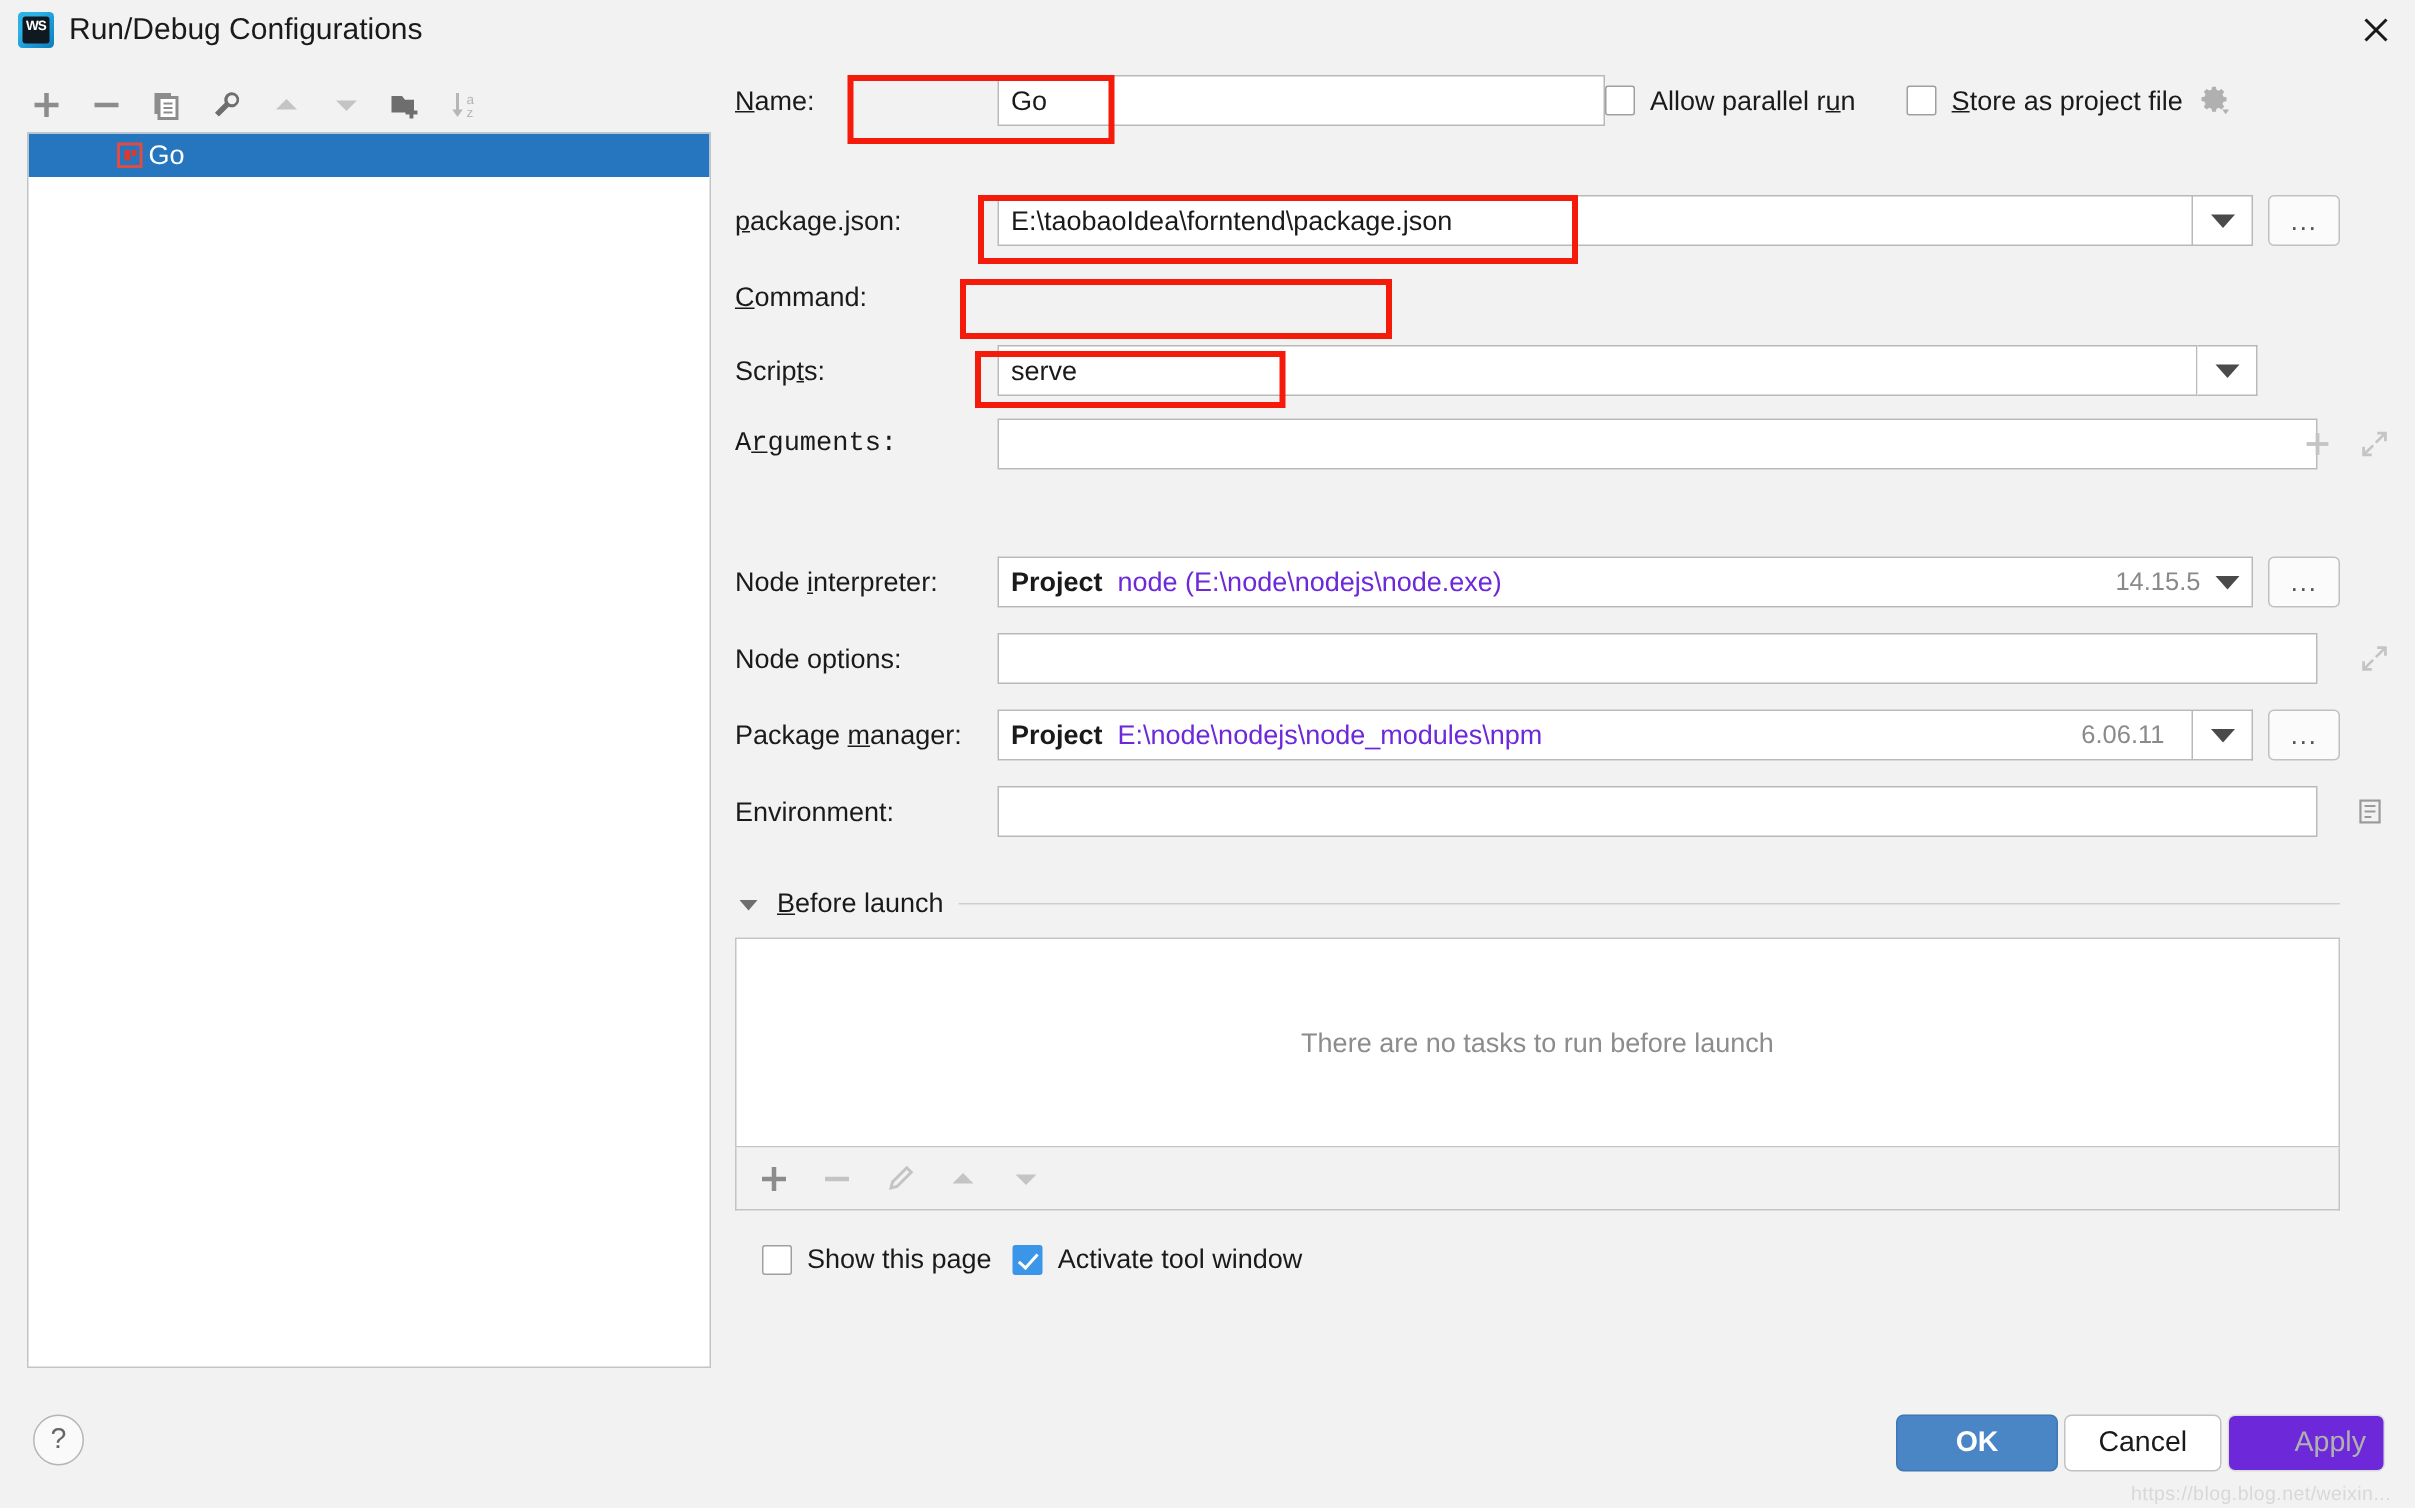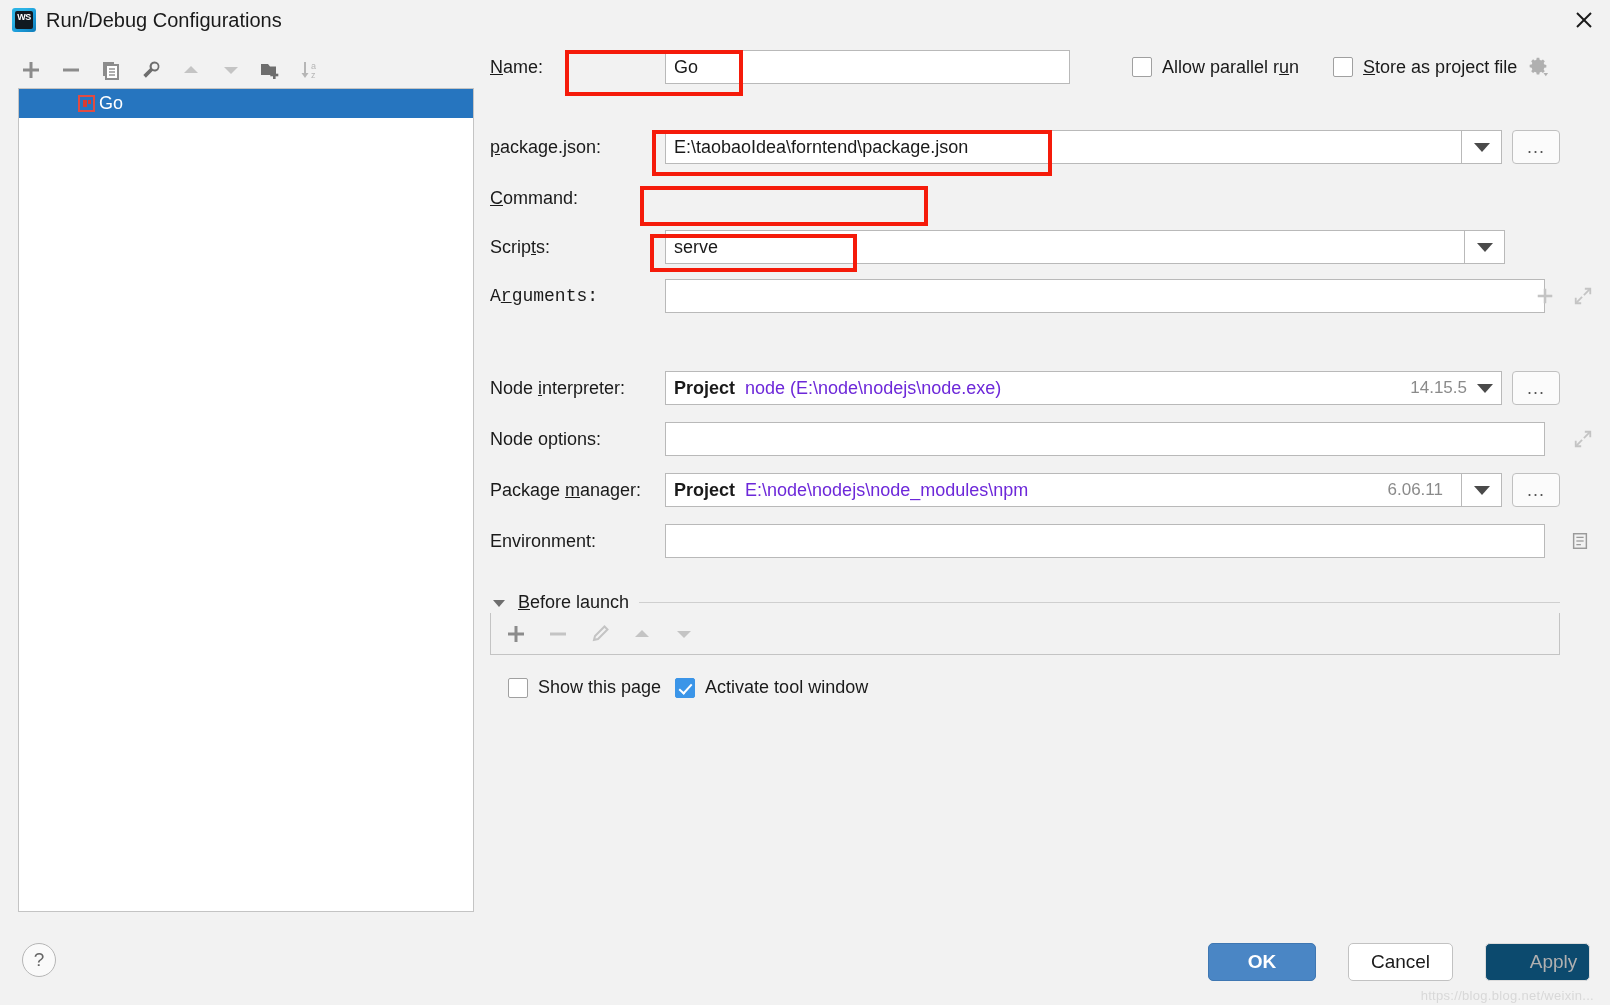--- a/index.html
+++ b/index.html
@@ -137,28 +137,28 @@
   .cb-row { display:flex; align-items:center; gap:10px; }
   .cb-label { font-size:18px; cursor:pointer; }
 
   
   .help-btn {
     position:absolute; left:22px; bottom: 28px; width:34px; height:34px;
     border:1px solid #b6b6b6; border-radius:50%; background:#fafafa;
     display:flex; align-items:center; justify-content:center;
     color:#666; font-size:19px; cursor:pointer;
   }
-  .btnrow { position:absolute; right: 20px; bottom: 24px; display:flex; gap: 32px; }
+  .btnrow { position:absolute; right: 20px; bottom: 24px; display:flex; gap: 4px; }
   .btn {
     width: 105px; height: 38px; border-radius: 5px; font-size: 19px;
     display:flex; align-items:center; justify-content:center; cursor:pointer;
     border: 1px solid #c2c2c2; background:#ffffff; color:#1a1a1a;
   }
   .btn.primary { background:#4a86c5; border-color:#3f77b2; color:#fff; font-weight:bold; width:108px; }
-  .btn.disabled { color:#b0b0b0; background:#0c4a6e; border-color:#dcdcdc; cursor:default;padding-left:32px; }
+  .btn.disabled { color:#b0b0b0; background:#6d28d9; border-color:#dcdcdc; cursor:default;padding-left:32px; }
 
   .watermark {
     position:absolute; right: 16px; bottom: 2px; font-size: 13px;
     color: #d8d8d8; letter-spacing:0.3px;
   }
   .icon-gray { fill:#8c8c8c; }
   .icon-light { fill:#c4c4c4; }
 </style>
 </head>
 <body>
@@ -239,21 +239,21 @@
     </div>
 
   </div>
 
   <div class="form">
 
     <div class="row" style="height:46px;">
       <div class="lbl"><u>N</u>ame:</div>
       <div class="tf" style="width:405px;">Go</div>
 
-      <div class="cb-row" style="margin-left:62px;text-align:center;">
+      <div class="cb-row" style="text-align:center;">
         <span class="cb"></span>
         <span class="cb-label">Allow parallel r<u>u</u>n</span>
       </div>
 
       <div class="cb-row" style="margin-left:34px;">
         <span class="cb"></span>
         <span class="cb-label"><u>S</u>tore as project file</span>
         <span style="display:flex;align-items:center;">
           <svg width="22" height="22" viewBox="0 0 24 24">
             <path d="M12 8.2a3.8 3.8 0 1 0 0 7.6 3.8 3.8 0 0 0 0-7.6zm0 2a1.8 1.8 0 1 1 0 3.6 1.8 1.8 0 0 1 0-3.6z" fill="#b0b0b0"></path>
@@ -385,20 +385,23 @@
     <div class="bl-header">
       <span style="display:flex;align-items:center;">
         <svg width="18" height="18" viewBox="0 0 18 18">
             <polygon points="3,6 15,6 9,13" fill="#6e6e6e"></polygon>
           </svg>
       </span>
       <span class="bl-title"><u>B</u>efore launch</span>
       <span class="bl-line"></span>
     </div>
 
+    <div class="bl-box">
+      <span>There are no tasks to run before launch</span>
+    </div>
 
     <div class="bl-toolbar">
       <span style="display:flex;">
         <svg width="22" height="22" viewBox="0 0 22 22">
             <rect x="9.5" y="3" width="3" height="16" class="icon-gray"></rect>
             <rect x="3" y="9.5" width="16" height="3" class="icon-gray"></rect>
           </svg>
       </span>
       <span style="display:flex;">
         <svg width="22" height="22" viewBox="0 0 22 22">

